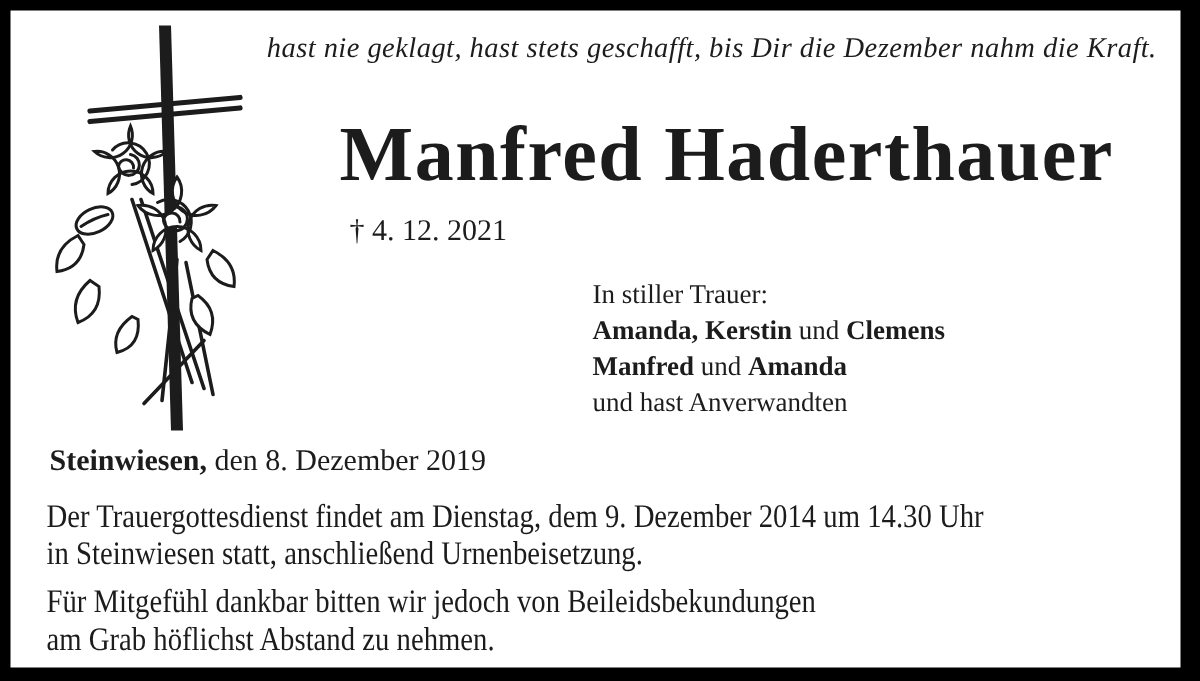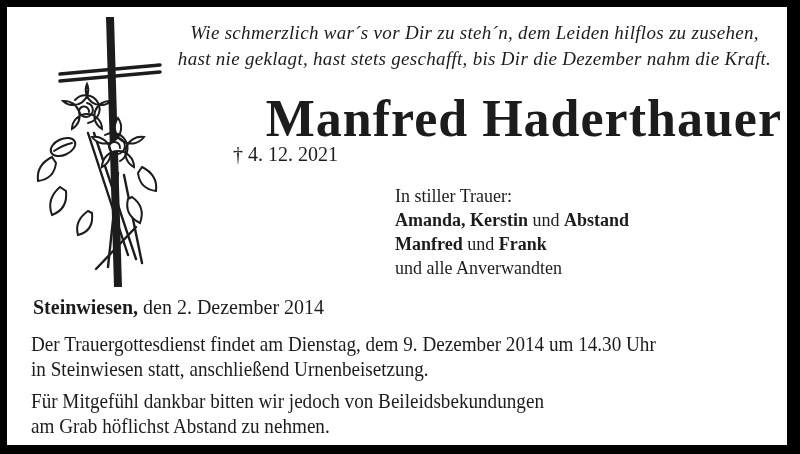--- a/index.html
+++ b/index.html
@@ -24,22 +24,22 @@
   .epigraph {
     position: absolute; left: 155px; top: 13px; width: 625px;
     text-align: center;
     font-style: italic;
     font-size: 19px;
     line-height: 26px;
     letter-spacing: 0.3px;
   }
 
   .name {
-    position: absolute; left: 195px; top: 68px; width: 565px; margin: 15px;
-    text-align: right;
+    position: absolute; left: 195px; top: 68px; width: 565px; margin: 0;
+    text-align: center;
     font-weight: bold;
     font-size: 52px;
     line-height: 58px;
     letter-spacing: 1px;
     white-space: nowrap;
   }
 
   .dates {
     position: absolute; left: 226px; top: 136px; width: 509px;
     display: flex; justify-content: space-between;
@@ -113,38 +113,37 @@
         </g>
 
         <g stroke-width="2">
           <ellipse cx="33" cy="132" rx="13" ry="8" fill="#ffffff" transform="rotate(-25 33 132)"></ellipse>
           <path d="M24 136 Q33 130 42 128"></path>
         </g>
       </g>
     </svg>
 
     <div class="epigraph">
-      <div>Wie schmerzlich war´s vor Dir zu steh´n, dem Leiden hilflos zu zusehen,</div>
       <div>hast nie geklagt, hast stets geschafft, bis Dir die Dezember nahm die Kraft.</div>
     </div>
 
     <h1 class="name">Manfred Haderthauer</h1>
 
     <div class="dates">
       <span>† 4. 12. 2021</span>
     </div>
 
     <div class="mourning">
       <div>In stiller Trauer:</div>
-      <div><b>Amanda, Kerstin</b><span> und </span><b>Abstand</b></div>
-      <div><b>Manfred</b><span> und </span><b>Frank</b></div>
-      <div>und alle Anverwandten</div>
+      <div><b>Amanda, Kerstin</b><span> und </span><b>Clemens</b></div>
+      <div><b>Manfred</b><span> und </span><b>Amanda</b></div>
+      <div>und hast Anverwandten</div>
     </div>
 
-    <div class="dateline"><b>Steinwiesen,</b><span> den 2. Dezember 2014</span></div>
+    <div class="dateline"><b>Steinwiesen,</b><span> den 8. Dezember 2019</span></div>
 
     <div class="para service">
       <div>Der Trauergottesdienst findet am Dienstag, dem 9. Dezember 2014 um 14.30 Uhr</div>
       <div>in Steinwiesen statt, anschließend Urnenbeisetzung.</div>
     </div>
 
     <div class="para condolence">
       <div>Für Mitgefühl dankbar bitten wir jedoch von Beileidsbekundungen</div>
       <div>am Grab höflichst Abstand zu nehmen.</div>
     </div>

